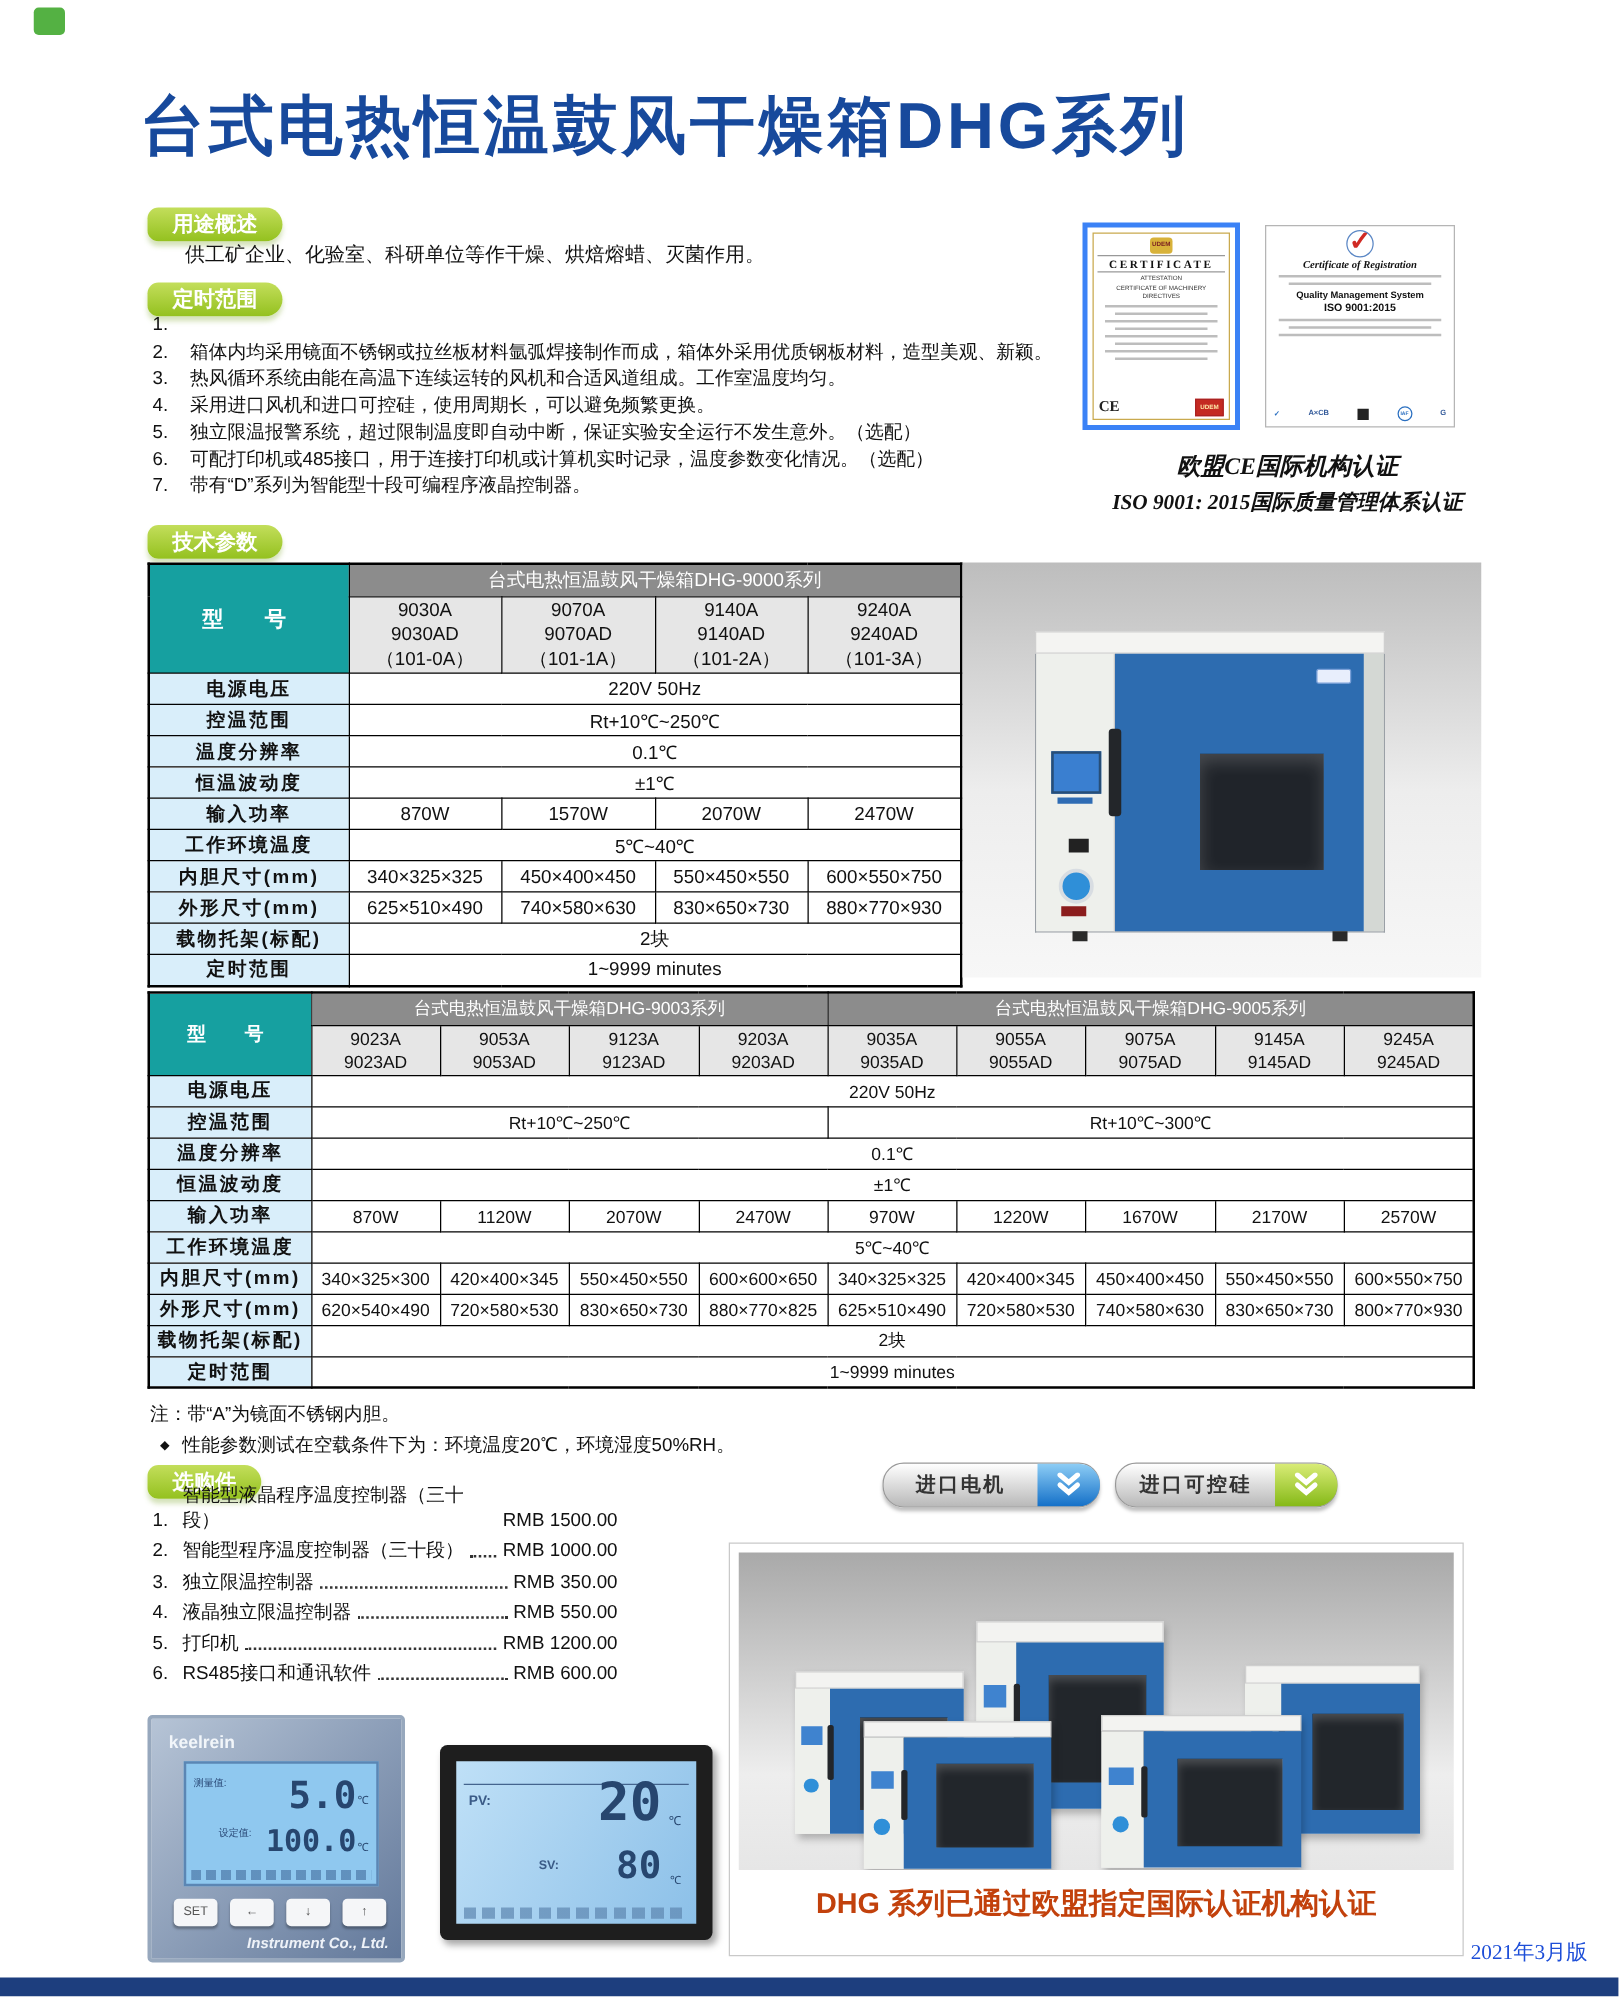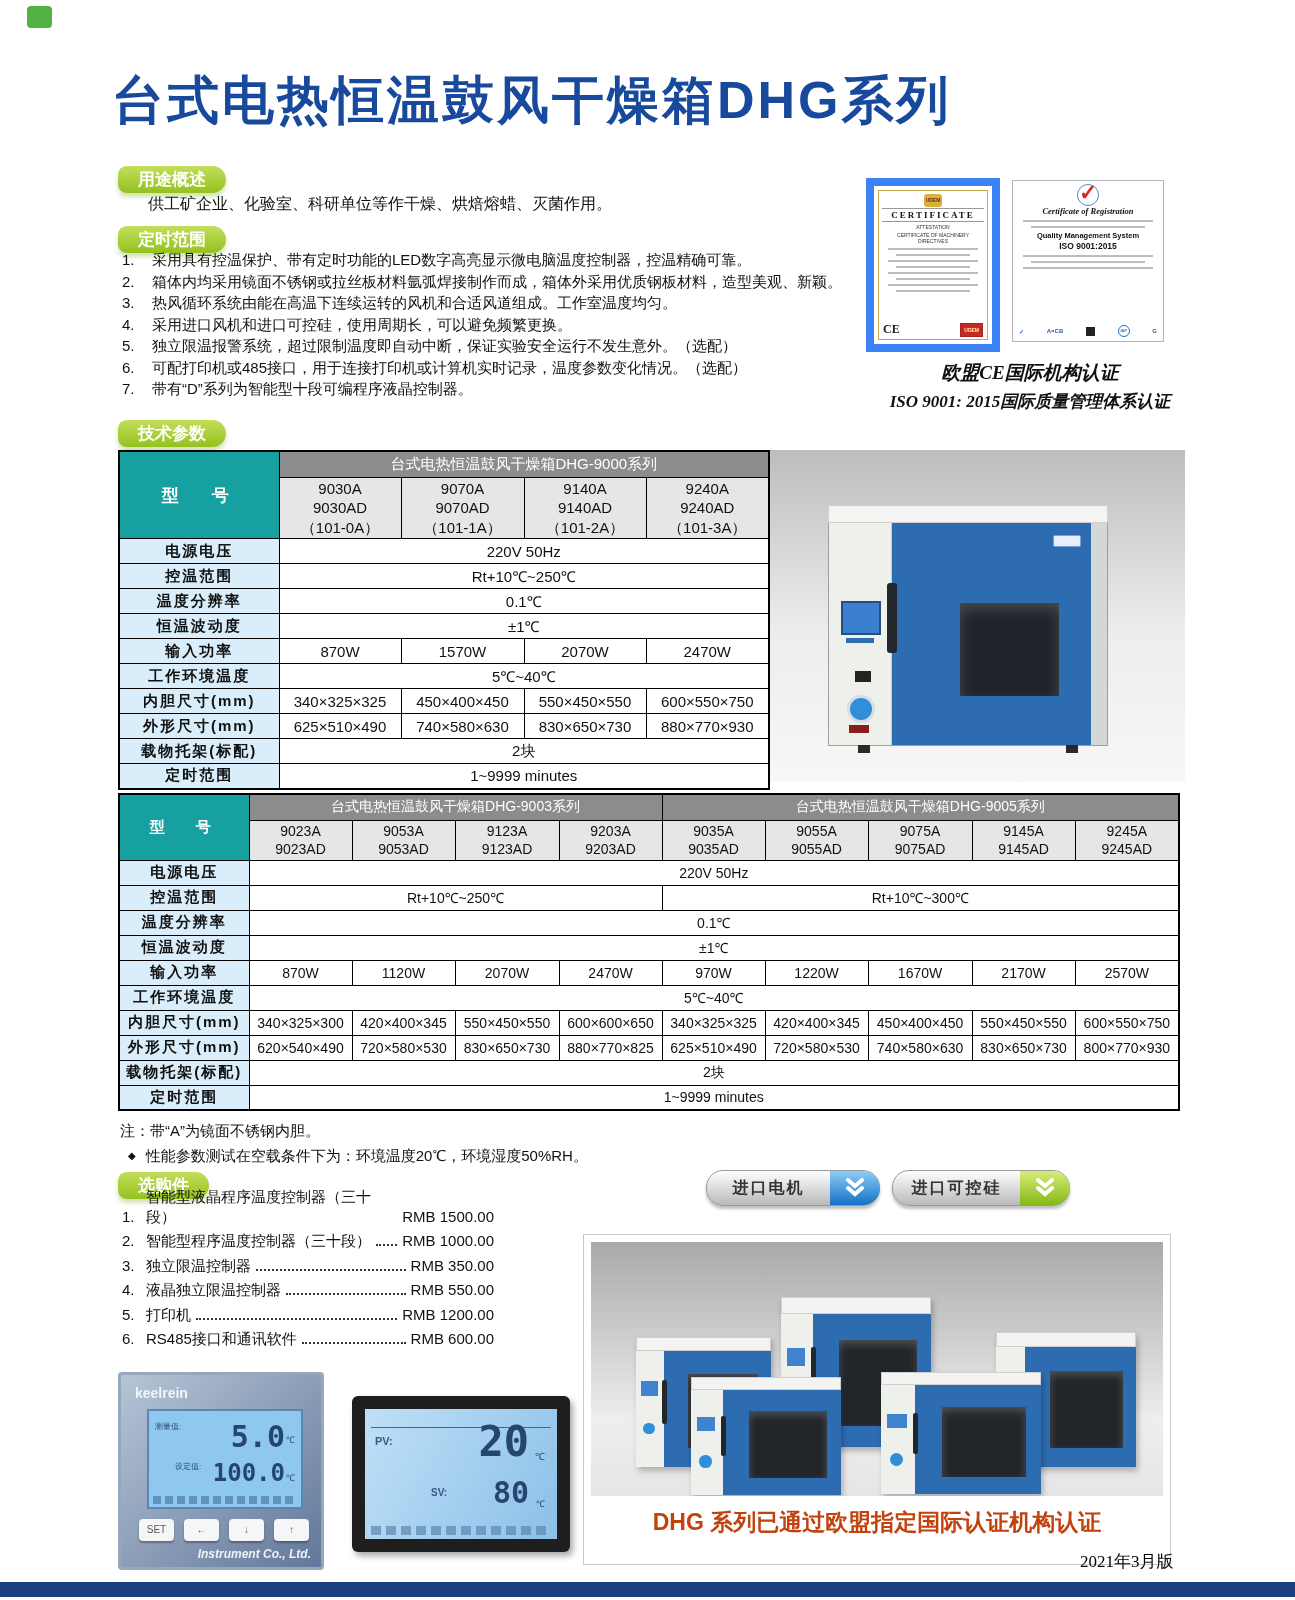--- a/index.html
+++ b/index.html
@@ -23,21 +23,21 @@
   .b-opt{left:118px;top:1172px;}
 
   .usage-text{left:148px;top:194px;font-size:16px;}
 
   .features{left:122px;top:250px;}
   .feat{display:flex;gap:8px;font-size:15px;height:21.5px;line-height:19px;white-space:nowrap;}
   .feat .n{width:22px;flex:none;}
 
   
   .certs{left:866px;top:176px;width:320px;height:180px;}
-  .cert-left{position:absolute;left:0;top:2px;width:118px;height:158px;background:#fff;border:8px solid #3b82f6;}
+  .cert-left{position:absolute;left:0;top:2px;width:118px;height:158px;background:#fff;border:4px solid #3b82f6;}
   .cert-left .inner{position:absolute;inset:4px;border:1px solid #c9a94e;padding:2px 3px;}
   .udem-top{width:18px;height:13px;margin:1px auto 1px;background:#d8b23a;border-radius:3px;
             font-size:5px;color:#7a2020;text-align:center;line-height:13px;font-weight:bold;}
   .cert-word{font-family:"Liberation Serif",serif;font-size:9px;font-weight:bold;letter-spacing:2px;text-align:center;border-top:1px solid #999;border-bottom:1px solid #999;padding:1px 0;}
   .cert-sub{font-size:5px;color:#333;text-align:center;margin-top:2px;}
   .ml{height:2px;background:#bdbdbd;margin:4px 6px 0;}
   .ml.s{margin-left:14px;margin-right:14px;}
   .cert-bot{position:absolute;bottom:2px;left:4px;right:4px;display:flex;justify-content:space-between;align-items:flex-end;}
   .ce-mark{font-family:"Liberation Serif",serif;font-size:12px;font-weight:bold;color:#222;}
   .udem-box{background:#c42a22;color:#ffd town;color:#ffe9a8;font-size:5px;font-weight:bold;padding:3px 3px;border:1px solid #a22;}
@@ -147,40 +147,39 @@
   .lcd2 .pvl{position:absolute;left:10px;top:26px;font-size:11px;font-weight:bold;color:#3a5a86;}
   .lcd2 .svl{position:absolute;left:66px;top:78px;font-size:10px;font-weight:bold;color:#3a5a86;}
   .lcd2 .pv{position:absolute;right:28px;top:8px;font-size:42px;}
   .lcd2 .sv{position:absolute;right:28px;top:66px;font-size:30px;}
   .lcd2 .u1{position:absolute;right:12px;top:40px;font-size:10px;color:#27466f;}
   .lcd2 .u2{position:absolute;right:12px;top:88px;font-size:9px;color:#27466f;}
   .lcd2 .arrows{position:absolute;left:6px;right:6px;bottom:4px;height:9px;
       background:repeating-linear-gradient(90deg,#5d86b0 0 10px,transparent 10px 15px);opacity:.7;}
   .lcd2 .topline{position:absolute;left:6px;right:6px;top:18px;height:1px;background:#44648e;}
 
-  .edition{left:1080px;top:1550px;width:190px;text-align:left;font-family:"Liberation Serif",serif;font-size:17px;color:#000000;}
+  .edition{left:1080px;top:1550px;width:190px;text-align:right;font-family:"Liberation Serif",serif;font-size:17px;color:#1d4ed8;}
   .footer-bar{left:0;top:1582px;width:1295px;height:15px;background:#1d3e7e;}
 </style>
 </head>
 <body>
 
 <div class="page">
 
   <div class="abs corner-mark"></div>
 
   <div class="abs title">台式电热恒温鼓风干燥箱DHG系列</div>
 
   <div class="abs badge b-usage">用途概述</div>
   <div class="abs usage-text">供工矿企业、化验室、科研单位等作干燥、烘焙熔蜡、灭菌作用。</div>
 
   <div class="abs badge b-feat">定时范围</div>
   <div class="abs features">
       <div class="feat">
         <span class="n">1.</span>
-        <span>采用具有控温保护、带有定时功能的LED数字高亮显示微电脑温度控制器，控温精确可靠。</span>
       </div>
       <div class="feat">
         <span class="n">2.</span>
         <span>箱体内均采用镜面不锈钢或拉丝板材料氩弧焊接制作而成，箱体外采用优质钢板材料，造型美观、新颖。</span>
       </div>
       <div class="feat">
         <span class="n">3.</span>
         <span>热风循环系统由能在高温下连续运转的风机和合适风道组成。工作室温度均匀。</span>
       </div>
       <div class="feat">

